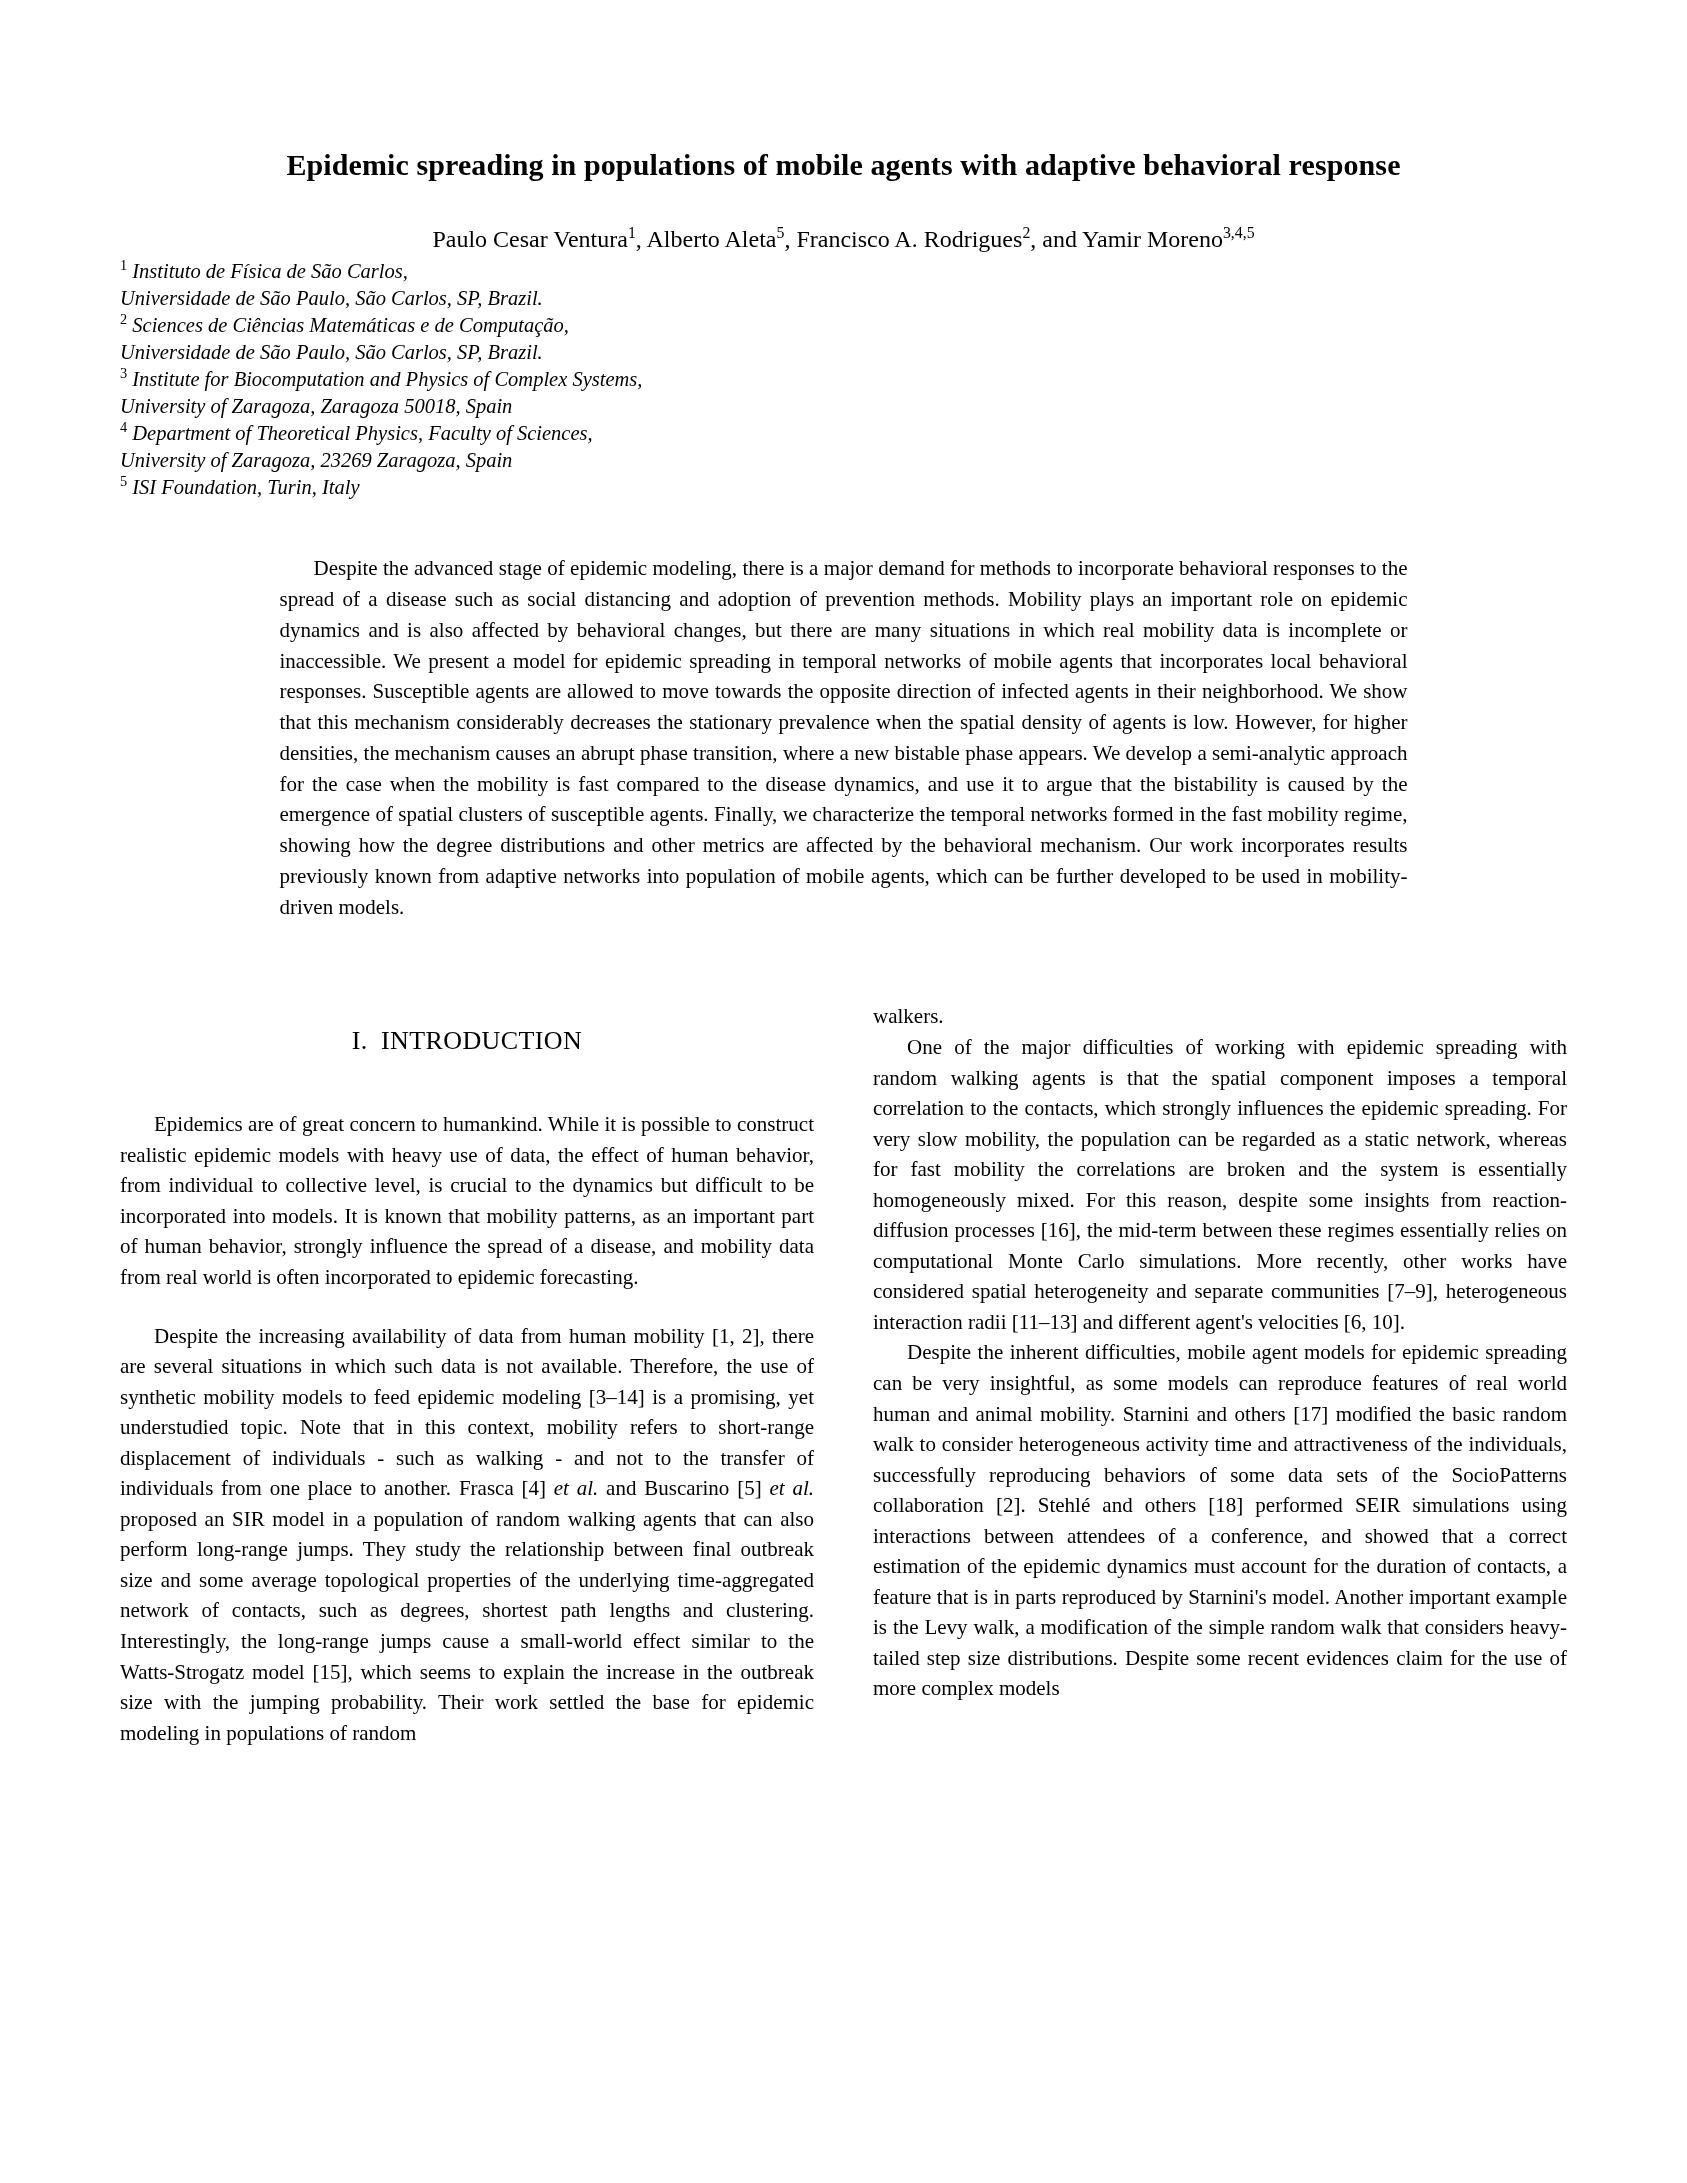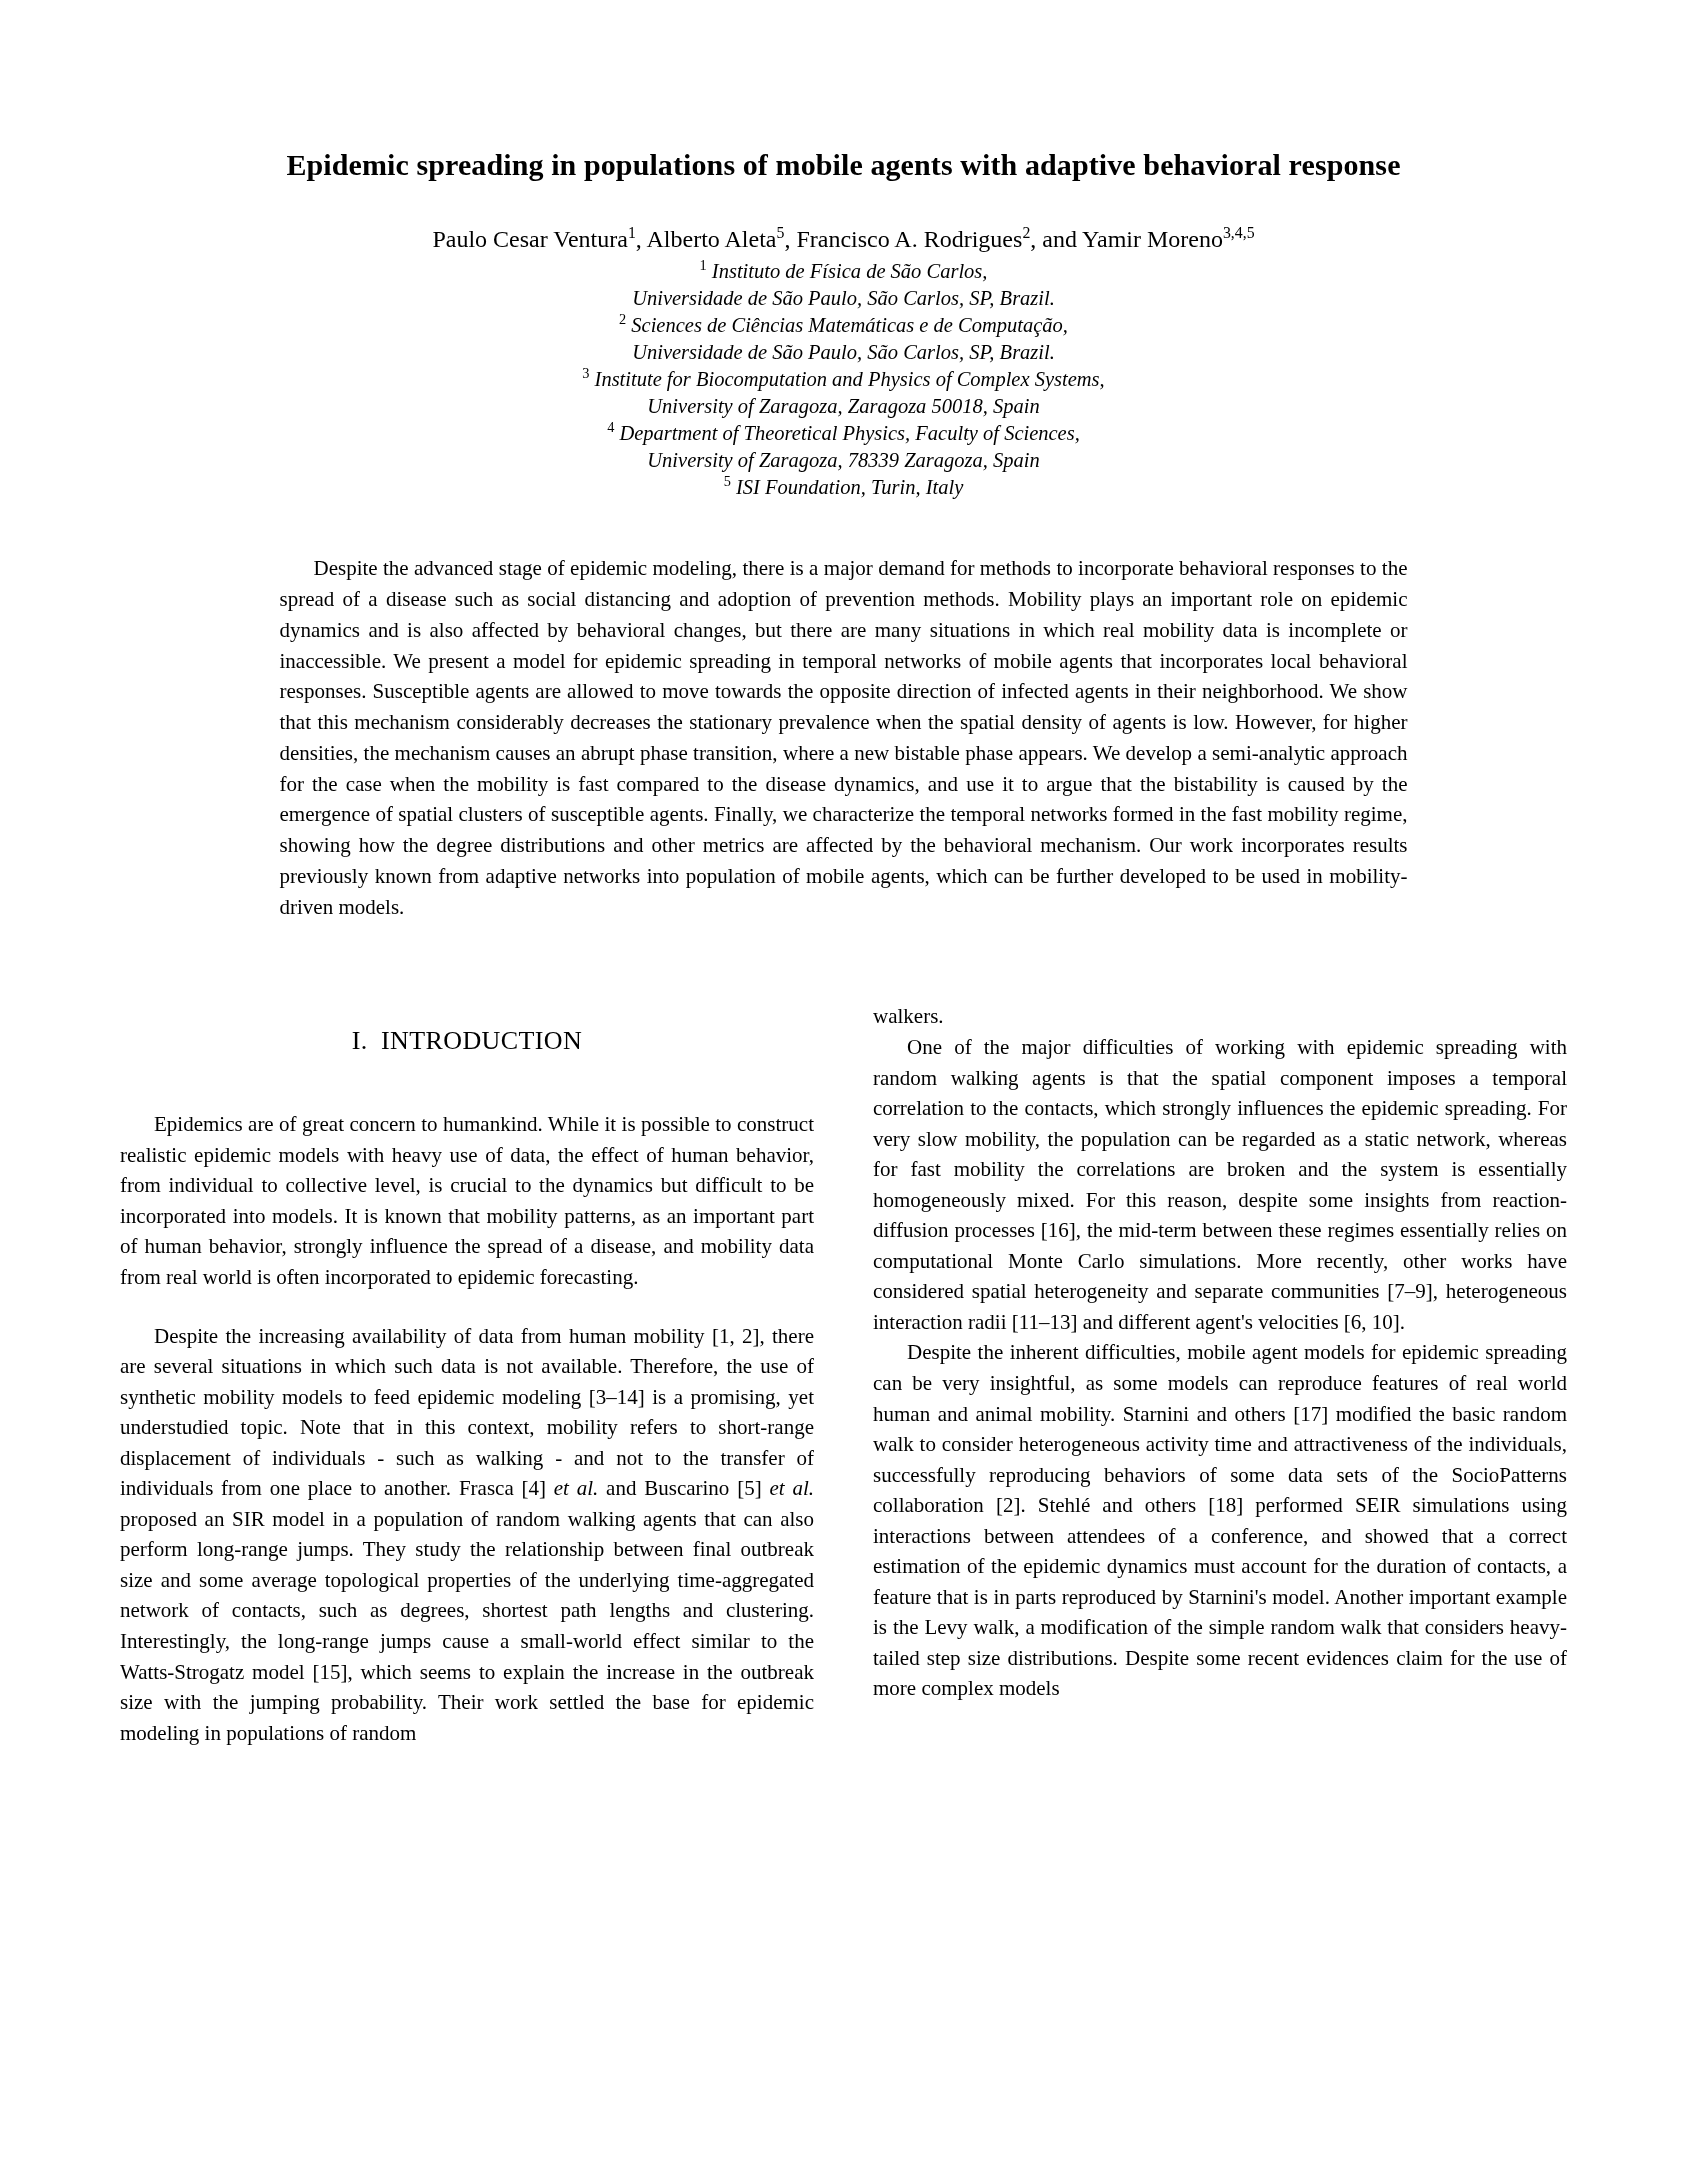--- a/index.html
+++ b/index.html
@@ -45,21 +45,21 @@
     line-height: 1.25;
   }
   .authors sup {
     font-size: 0.66em;
     vertical-align: super;
     line-height: 0;
   }
 
   
   .affiliations {
-    text-align: center;
+    text-align: left;
     font-style: italic;
     font-size: 20.5px;
     line-height: 1.32;
     margin-top: 4px;
   }
   .affiliations .aff-line {
     display: block;
     white-space: nowrap;
   }
   .affiliations sup {
@@ -132,21 +132,21 @@
     <div class="authors">Paulo Cesar Ventura<sup>1</sup>, Alberto Aleta<sup>5</sup>, Francisco A. Rodrigues<sup>2</sup>, and Yamir Moreno<sup>3,4,5</sup></div>
 
     <div class="affiliations">
         <span class="aff-line"><sup>1</sup> <span>Instituto de Física de São Carlos,</span></span>
         <span class="aff-line"><span>Universidade de São Paulo, São Carlos, SP, Brazil.</span></span>
         <span class="aff-line"><sup>2</sup> <span>Sciences de Ciências Matemáticas e de Computação,</span></span>
         <span class="aff-line"><span>Universidade de São Paulo, São Carlos, SP, Brazil.</span></span>
         <span class="aff-line"><sup>3</sup> <span>Institute for Biocomputation and Physics of Complex Systems,</span></span>
         <span class="aff-line"><span>University of Zaragoza, Zaragoza 50018, Spain</span></span>
         <span class="aff-line"><sup>4</sup> <span>Department of Theoretical Physics, Faculty of Sciences,</span></span>
-        <span class="aff-line"><span>University of Zaragoza, 78339 Zaragoza, Spain</span></span>
+        <span class="aff-line"><span>University of Zaragoza, 23269 Zaragoza, Spain</span></span>
         <span class="aff-line"><sup>5</sup> <span>ISI Foundation, Turin, Italy</span></span>
       </div>
 
     <div class="abstract">Despite the advanced stage of epidemic modeling, there is a major demand for methods to incorporate behavioral responses to the spread of a disease such as social distancing and adoption of prevention methods. Mobility plays an important role on epidemic dynamics and is also affected by behavioral changes, but there are many situations in which real mobility data is incomplete or inaccessible. We present a model for epidemic spreading in temporal networks of mobile agents that incorporates local behavioral responses. Susceptible agents are allowed to move towards the opposite direction of infected agents in their neighborhood. We show that this mechanism considerably decreases the stationary prevalence when the spatial density of agents is low. However, for higher densities, the mechanism causes an abrupt phase transition, where a new bistable phase appears. We develop a semi-analytic approach for the case when the mobility is fast compared to the disease dynamics, and use it to argue that the bistability is caused by the emergence of spatial clusters of susceptible agents. Finally, we characterize the temporal networks formed in the fast mobility regime, showing how the degree distributions and other metrics are affected by the behavioral mechanism. Our work incorporates results previously known from adaptive networks into population of mobile agents, which can be further developed to be used in mobility-driven models.</div>
 
     <div class="body-cols">
 
       <div class="col">
         <div class="section-heading">
           <span class="sec-num">I.</span><span>INTRODUCTION</span>

